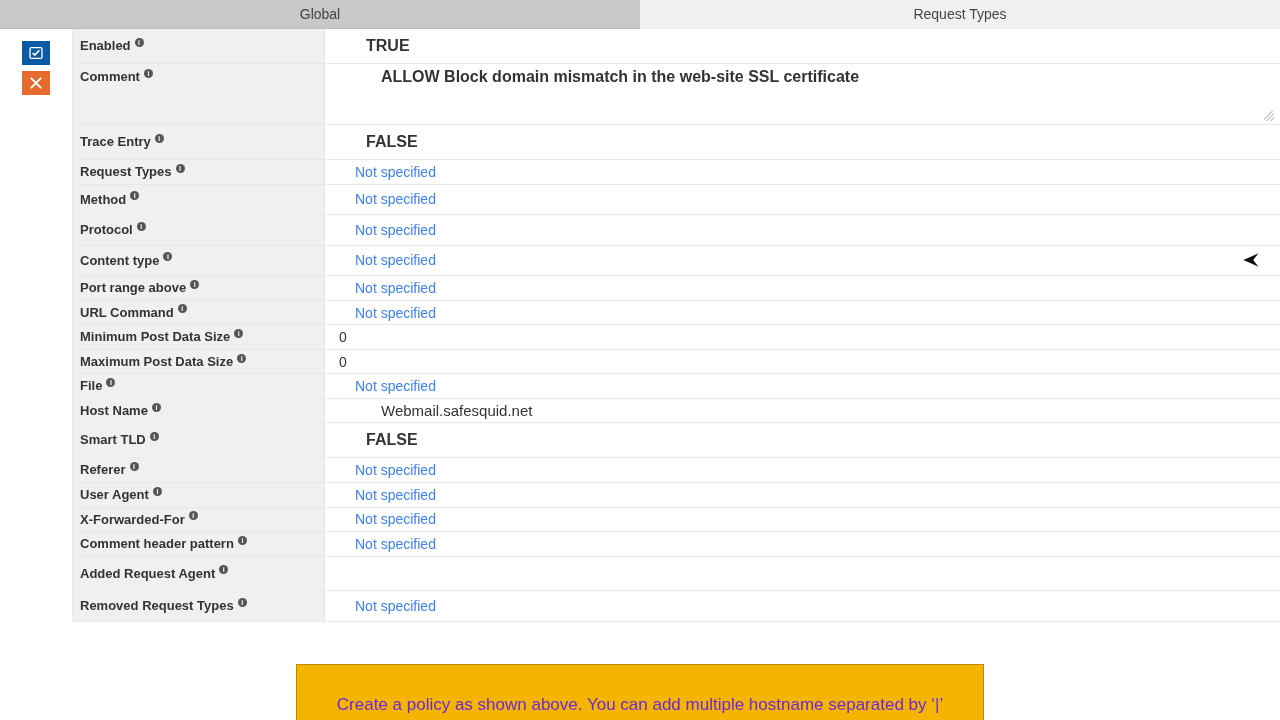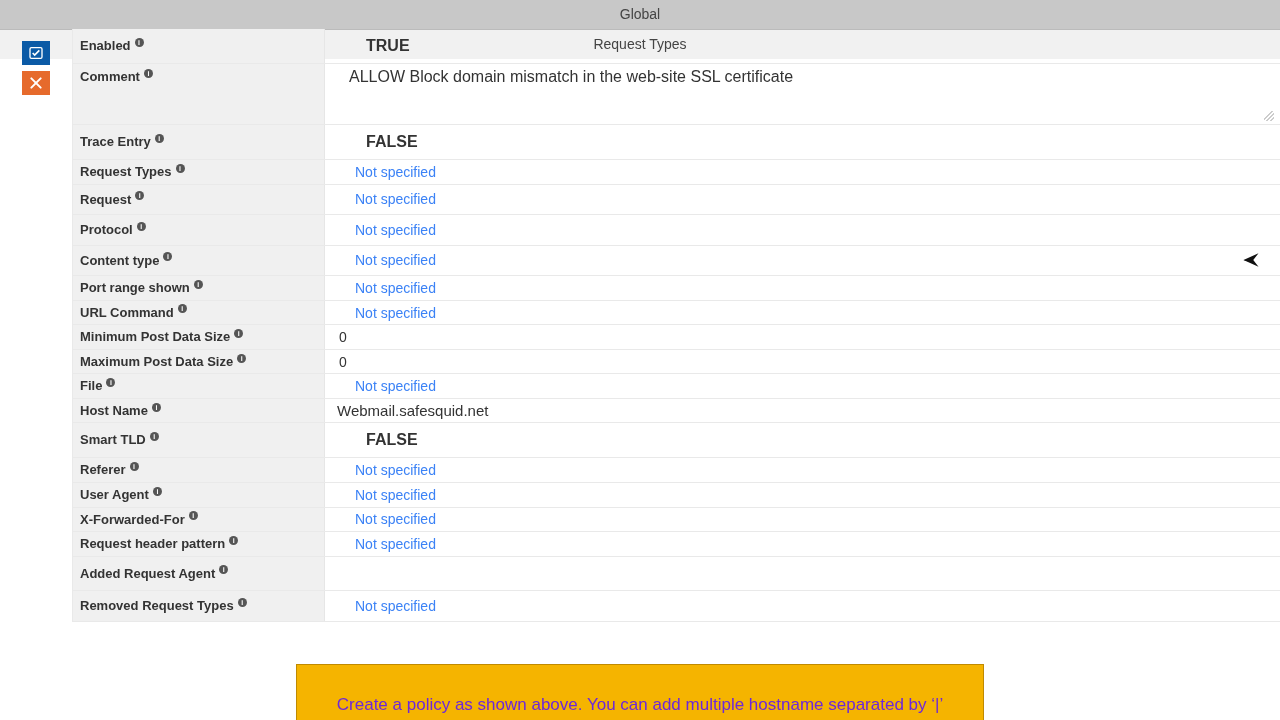--- a/index.html
+++ b/index.html
@@ -1,33 +1,33 @@
 <!DOCTYPE html>
 <html><head>
 <meta charset="utf-8">
 <style>
   * { box-sizing: border-box; margin: 0; padding: 0; }
   html, body { width: 1280px; height: 720px; font-family: "Segoe UI", Arial, sans-serif; font-size: 14px; color: #333; background: #fff; }
-  .tabs { display: flex; width: 100%; height: 29px; flex-direction: column; }
+  .tabs { display: flex; width: 100%; height: 29px; }
   .tab { flex: 1; text-align: center; line-height: 29px; font-size: 14px; color: #444; }
   .tab.active { background: #c8c8c8; border-bottom: 1px solid #bbb; }
   .tab.inactive { background: #f1f1f1; }
   .body-wrap { display: flex; }
   .side-col { width: 72px; padding-top: 12px; display: flex; flex-direction: column; align-items: center; gap: 6px; }
   .sq-btn { width: 28px; height: 24px; display: flex; align-items: center; justify-content: center; color: #fff; }
   .sq-save { background: #0b5aa6; }
   .sq-cancel { background: #e66a2c; }
   .content { flex: 1; border-left: 1px solid #e9e9e9; }
   .row { display: flex; align-items: stretch; border-bottom: 1px solid #e9e9e9; }
   .label-cell { width: 252px; min-width: 252px; background: #f0f0f0; padding: 4px 8px 4px 7px; font-weight: 600; font-size: 13px; color: #333; display: flex; align-items: flex-start; border-right: 1px solid #e6e6e6; line-height: 1.35; }
   .label-cell.tall { min-height: 60px; }
   .value-cell { flex: 1; padding: 4px 10px 4px 30px; display: flex; align-items: center; font-size: 14px; position: relative; }
   .value-cell.big { font-size: 16px; font-weight: 600; padding-left: 41px; }
-  .value-cell.bigplain { font-size: 16px; padding-left: 24px; }
-  .value-cell.bigplain2 { font-size: 15px; padding-left: 12px; }
+  .value-cell.bigplain { font-size: 16px; padding-left: 56px; font-weight: bold; }
+  .value-cell.bigplain2 { font-size: 15px; padding-left: 28px; margin-left: 28px; }
   .value-cell.tight { padding-left: 14px; }
   .muted { color: #3b82f6; }
   .info-dot { display: inline-block; width: 9px; height: 9px; border-radius: 50%; background: #555; color: #fff; font-size: 7px; line-height: 9px; text-align: center; margin-left: 4px; vertical-align: super; font-weight: 700; }
   .row .label-cell { line-height: 1.35; }
   .row-h-small { }
   .row-h-small .label-cell, .row-h-small .value-cell { padding-top: 3px; padding-bottom: 3px; }
   .row-h-med .label-cell, .row-h-med .value-cell { padding-top: 6px; padding-bottom: 6px; }
   .row-h-tall .label-cell, .row-h-tall .value-cell { padding-top: 8px; padding-bottom: 8px; }
   .plane-icon { position: absolute; right: 20px; top: 50%; transform: translateY(-50%) rotate(0deg); }
   .resize-grip { position: absolute; right: 6px; bottom: 3px; width: 10px; height: 10px; background:
@@ -87,21 +87,21 @@
 
     <div class="row row-h-small">
       <div class="label-cell">
           <span><span>Request Types</span><span class="info-dot">i</span></span>
         </div>
       <div class="value-cell muted">Not specified</div>
     </div>
 
     <div class="row row-h-med">
       <div class="label-cell">
-          <span><span>Request</span><span class="info-dot">i</span></span>
+          <span><span>Method</span><span class="info-dot">i</span></span>
         </div>
       <div class="value-cell muted">Not specified</div>
     </div>
 
     <div class="row row-h-med">
       <div class="label-cell">
           <span><span>Protocol</span><span class="info-dot">i</span></span>
         </div>
       <div class="value-cell muted">Not specified</div>
     </div>
@@ -116,21 +116,21 @@
           <svg width="18" height="18" viewBox="0 0 24 24">
               <path d="M2 12 L22 3 L15 12 L22 21 Z" fill="#111"></path>
               <path d="M2 12 L15 12 L12 15 Z" fill="#111"></path>
             </svg>
         </span>
       </div>
     </div>
 
     <div class="row row-h-small">
       <div class="label-cell">
-          <span><span>Port range shown</span><span class="info-dot">i</span></span>
+          <span><span>Port range above</span><span class="info-dot">i</span></span>
         </div>
       <div class="value-cell muted">Not specified</div>
     </div>
 
     <div class="row row-h-small">
       <div class="label-cell">
           <span><span>URL Command</span><span class="info-dot">i</span></span>
         </div>
       <div class="value-cell muted">Not specified</div>
     </div>
@@ -186,21 +186,21 @@
 
     <div class="row row-h-small">
       <div class="label-cell">
           <span><span>X-Forwarded-For</span><span class="info-dot">i</span></span>
         </div>
       <div class="value-cell muted">Not specified</div>
     </div>
 
     <div class="row row-h-small">
       <div class="label-cell">
-          <span><span>Request header pattern</span><span class="info-dot">i</span></span>
+          <span><span>Comment header pattern</span><span class="info-dot">i</span></span>
         </div>
       <div class="value-cell muted">Not specified</div>
     </div>
 
     <div class="row row-h-tall">
       <div class="label-cell">
           <span><span>Added Request Agent</span><span class="info-dot">i</span></span>
         </div>
     </div>
 

